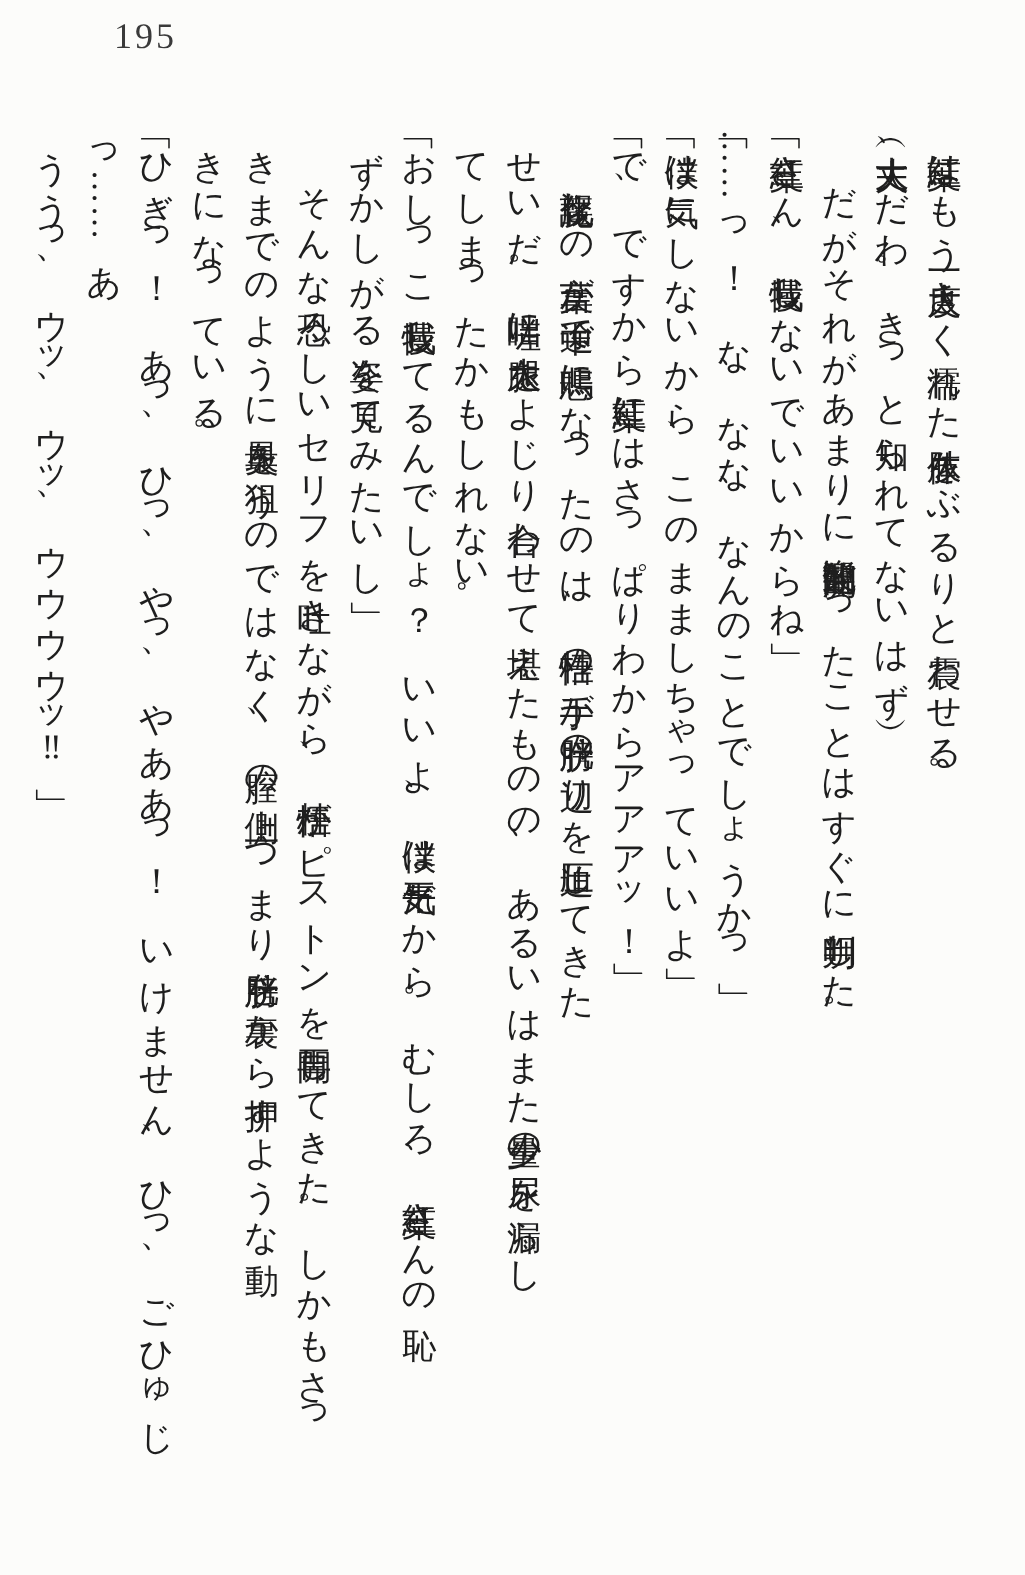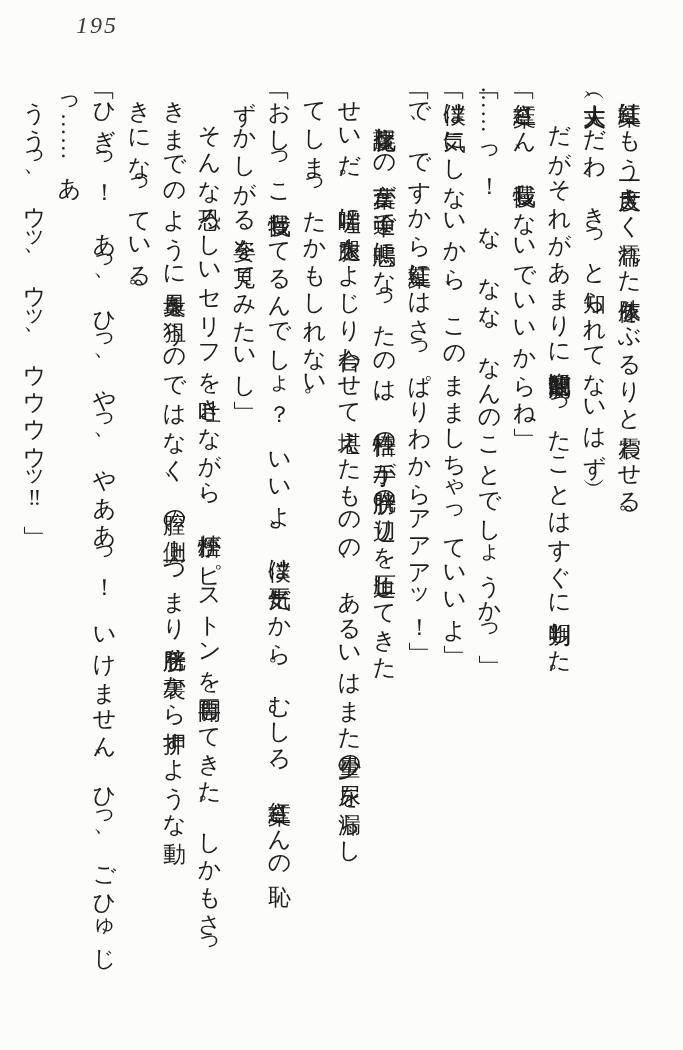--- a/index.html
+++ b/index.html
@@ -11,21 +11,20 @@
     height: 1050px;
     position: relative;
     background: #fcfcfa;
     overflow: hidden;
     font-family: "Liberation Serif", "DejaVu Serif", serif;
   }
   .page-number {
     position: absolute;
     left: 76px;
     top: 12px;
-    font-style: italic;
     font-size: 24px;
     letter-spacing: 2px;
     color: #3a3a3a;
   }
   .page-text {
     position: absolute;
     top: 85px;
     right: 36px;
     height: 925px;
     writing-mode: vertical-rl;

